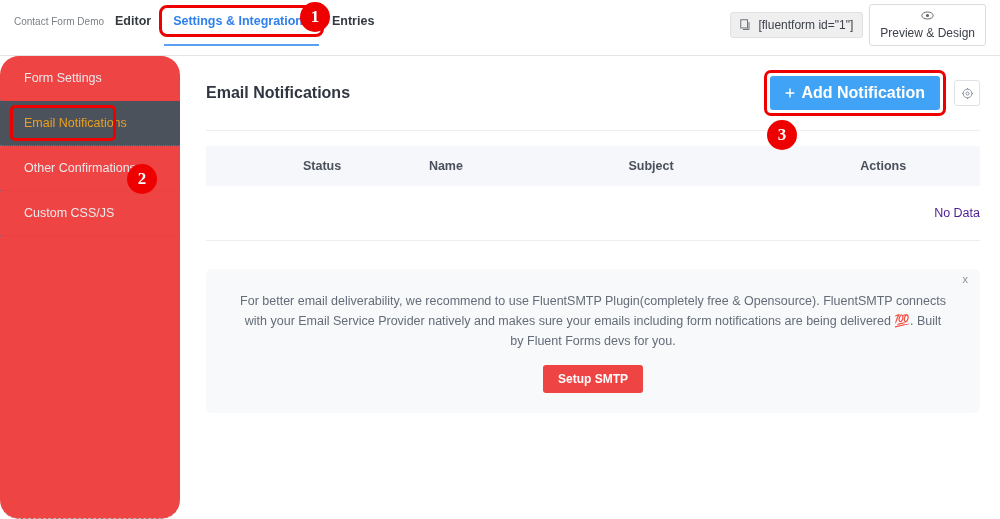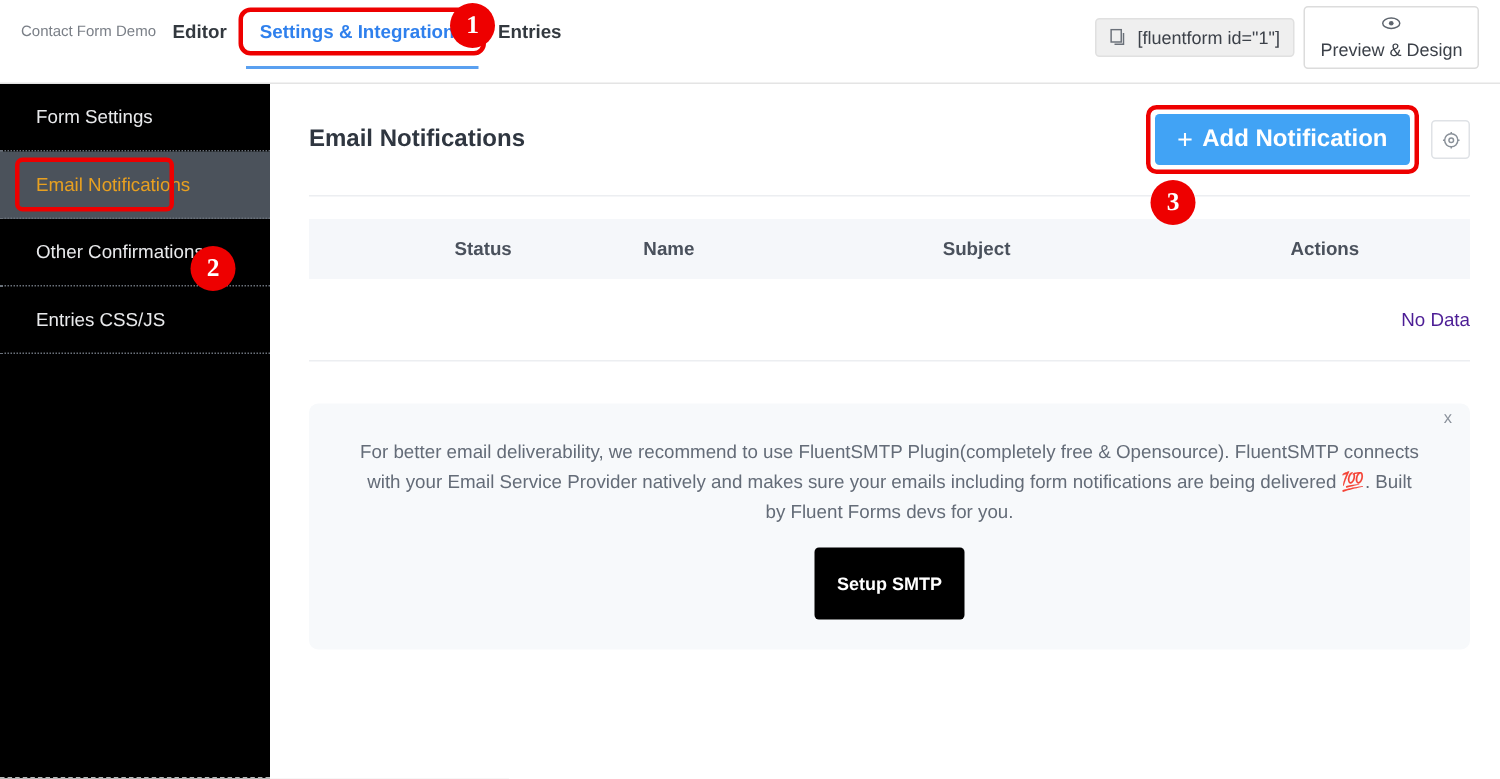--- a/index.html
+++ b/index.html
@@ -138,23 +138,24 @@
     background: #ffffff;
     height: 463px;
     width: 1000px;
     align-items: stretch;
   }
 
   
   .sidebar {
     width: 180px;
     min-width: 180px;
-    background: #000000;
+    background: #ef4444;
     padding-top: 0;
     border-bottom: 1px dashed #b8b8b8;
+    border-radius: 19px;
   }
 
   .side-item {
     position: relative;
     height: 45px;
     display: flex;
     align-items: center;
     padding: 0 0 0 24px;
     font-size: 12.5px;
     color: #e9eaec;
@@ -286,27 +287,27 @@
 
   .notice-text {
     font-size: 12.5px;
     line-height: 20px;
     color: #646c78;
     max-width: 720px;
     margin: 0 auto 14px;
   }
 
   .smtp-btn {
-    background: #000000;
+    background: #ef4444;
     color: #ffffff;
     border: none;
     border-radius: 3px;
     font-size: 12px;
     font-weight: bold;
-    padding: 17px 15px;
+    padding: 7px 15px;
     cursor: pointer;
     font-family: "Liberation Sans", sans-serif;
     text-align: center;
   }
 </style>
 </head>
 <body>
 
 <div class="topbar">
 
@@ -347,21 +348,21 @@
 
 <div class="shell">
 
   <div class="sidebar">
     <div class="side-item">Form Settings</div>
     <div class="side-item active">
       <span>Email Notifications</span>
       <span class="side-hilite"></span>
     </div>
     <div class="side-item">Other Confirmations</div>
-    <div class="side-item">Entries CSS/JS</div>
+    <div class="side-item">Custom CSS/JS</div>
   </div>
 
   <div class="badge" id="badge2">2</div>
 
   <div class="main">
 
     <div class="main-head">
       <div class="main-title">Email Notifications</div>
 
       <div class="head-actions">

